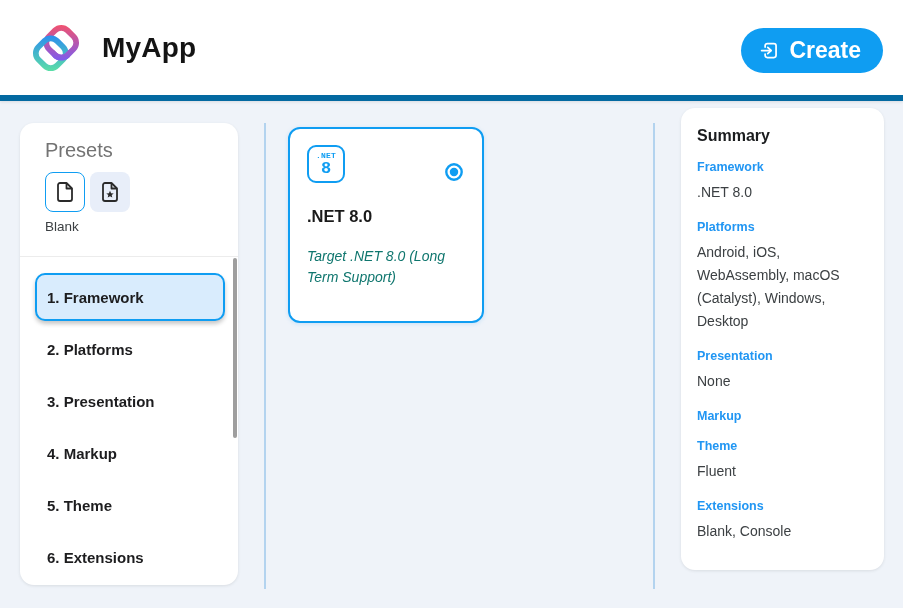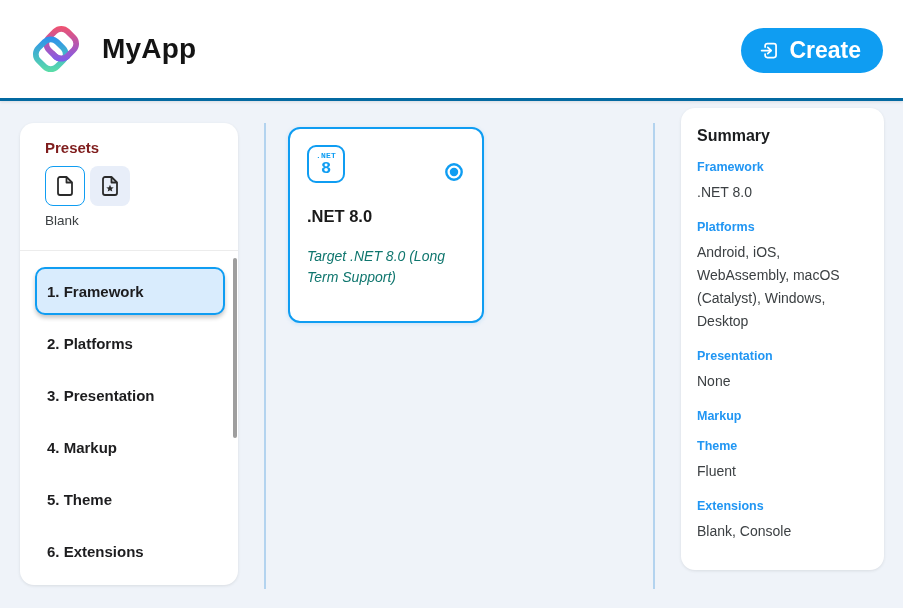--- a/index.html
+++ b/index.html
@@ -14,21 +14,21 @@
     font-family:"Liberation Sans", sans-serif;
     background:#eff3f9;
     position:relative;
     overflow:hidden;
     color:#1d1d1f;
   }
   
   .header{
     position:absolute;left:0;top:0;width:903px;height:101px;
     background:#ffffff;
-    border-bottom:3px solid #0369a1;
+    border-bottom:6px solid #0369a1;
     box-shadow:0 1px 3px rgba(0,0,0,.10);
     display:flex;align-items:center;
     padding:0 20px 0 28px;
     z-index:5;
   }
   .logo{width:56px;height:56px;flex:0 0 auto;}
   .app-title{
     margin-left:18px;
     font-size:28px;font-weight:600;color:#141414;letter-spacing:.2px;
   }
@@ -45,21 +45,21 @@
   
   .content{position:absolute;left:0;top:102px;width:903px;height:506px;}
   .card{
     background:#fff;border-radius:14px;
     box-shadow:0 1px 3px rgba(60,64,67,.12);
     position:absolute;
   }
   
   .sidebar{left:20px;top:21px;width:218px;height:462px;}
   .presets{padding:16px 24px 12px 25px;}
-  .presets-title{font-size:15px;font-weight:700;color:#7f1d1d;}
+  .presets-title{font-size:20px;font-weight:400;color:#737373;}
   .preset-row{display:flex;gap:5px;margin-top:10px;}
   .preset-btn{
     width:40px;height:40px;border-radius:8px;
     display:flex;align-items:center;justify-content:center;
     cursor:pointer;background:#e8eef9;border:1.5px solid transparent;
   }
   .preset-btn.selected{background:#fff;border:1.5px solid var(--accent);}
   .preset-label{margin-top:7px;font-size:13.5px;color:#3c4043;}
   .presets-divider{border:none;border-top:1px solid #ececec;margin:10px 0 0 0;}
   .steps{margin-top:16px;padding:0 13px 0 15px;position:relative;}

